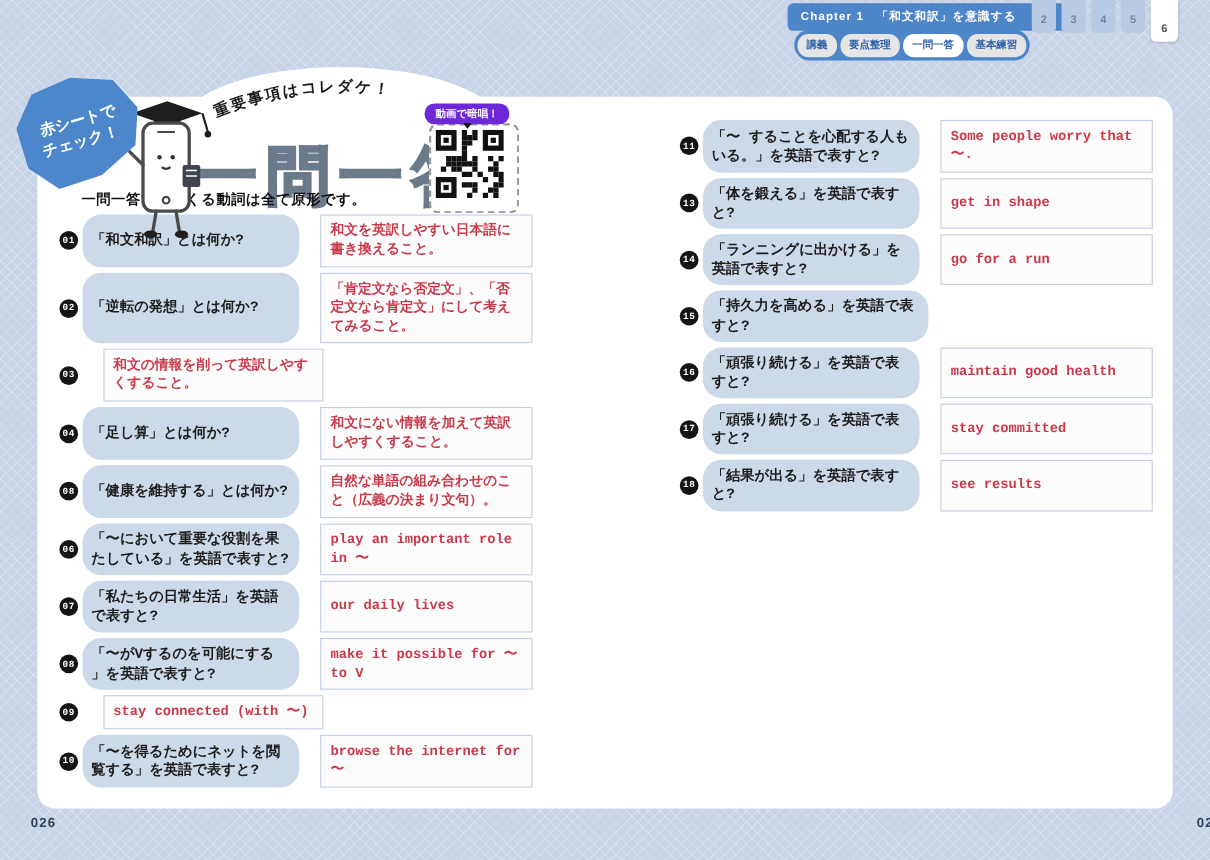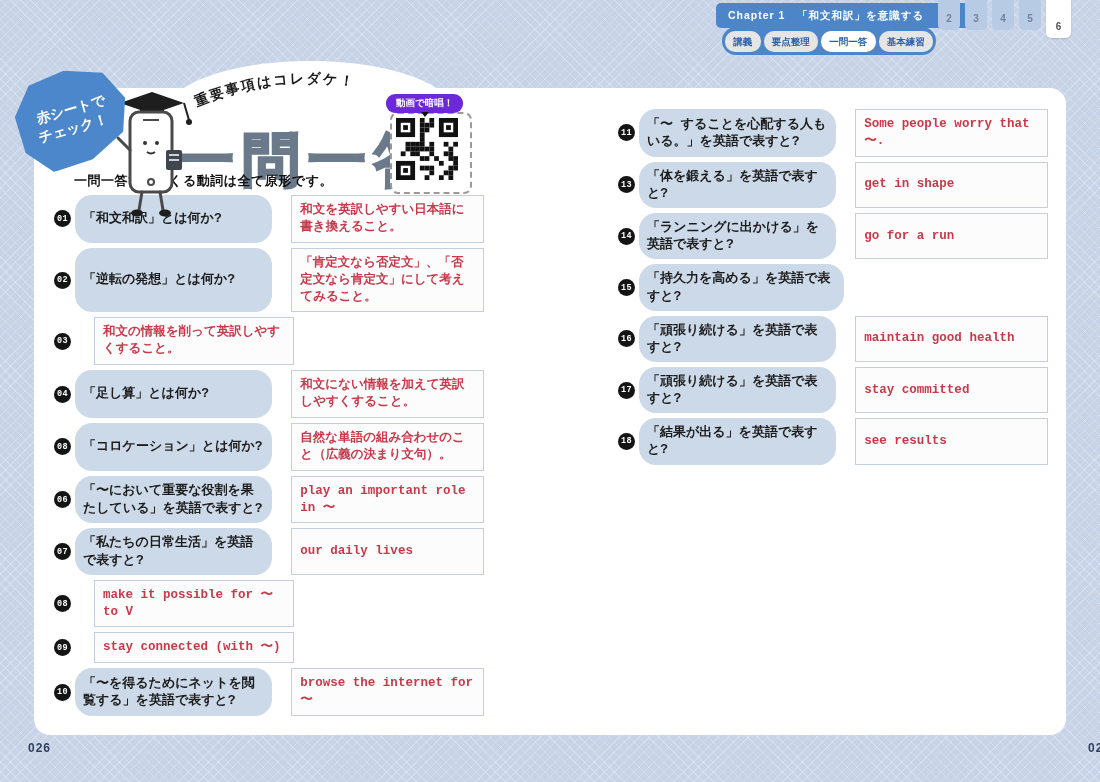--- a/index.html
+++ b/index.html
@@ -246,35 +246,36 @@
           <div class="qa-num">03</div>
           <div class="qa-a">和文の情報を削って英訳しやすくすること。</div>
         </div>
         <div class="qa-row">
           <div class="qa-num">04</div>
           <div class="qa-q">「足し算」とは何か?</div>
           <div class="qa-a">和文にない情報を加えて英訳しやすくすること。</div>
         </div>
         <div class="qa-row">
           <div class="qa-num">08</div>
-          <div class="qa-q">「コロケーション」とは何か?</div>
+          <div class="qa-q">「健康を維持する」とは何か?</div>
           <div class="qa-a">自然な単語の組み合わせのこと（広義の決まり文句）。</div>
         </div>
         <div class="qa-row">
           <div class="qa-num">06</div>
           <div class="qa-q">「〜において重要な役割を果たしている」を英語で表すと?</div>
           <div class="qa-a">play an important role in 〜</div>
         </div>
         <div class="qa-row">
           <div class="qa-num">07</div>
           <div class="qa-q">「私たちの日常生活」を英語で表すと?</div>
           <div class="qa-a">our daily lives</div>
         </div>
         <div class="qa-row">
           <div class="qa-num">08</div>
+          <div class="qa-q">「〜がVするのを可能にする 」を英語で表すと?</div>
           <div class="qa-a">make it possible for 〜 to V</div>
         </div>
         <div class="qa-row">
           <div class="qa-num">09</div>
           <div class="qa-a">stay connected (with 〜)</div>
         </div>
         <div class="qa-row">
           <div class="qa-num">10</div>
           <div class="qa-q">「〜を得るためにネットを閲覧する」を英語で表すと?</div>
           <div class="qa-a">browse the internet for 〜</div>

